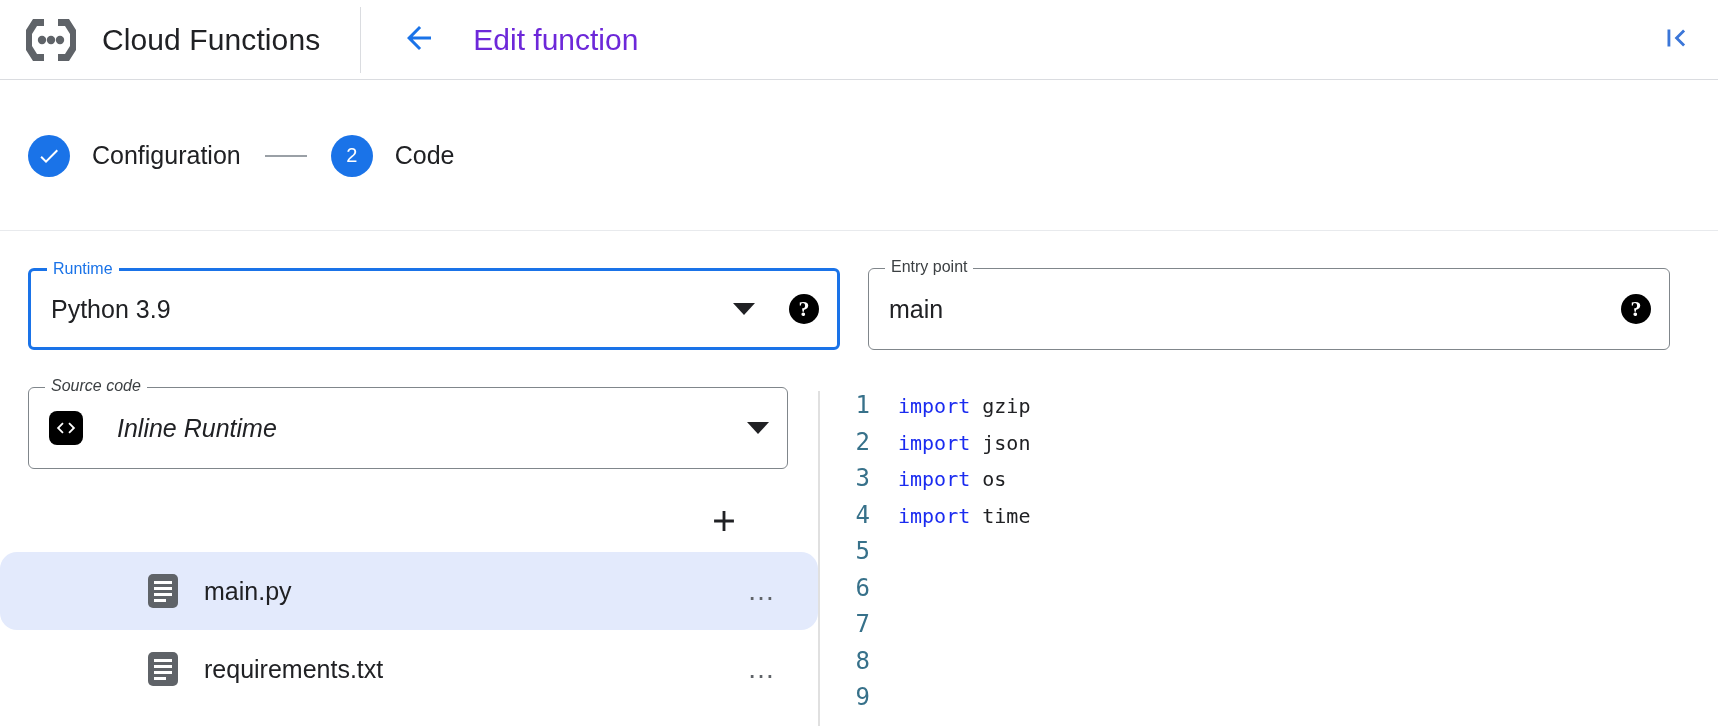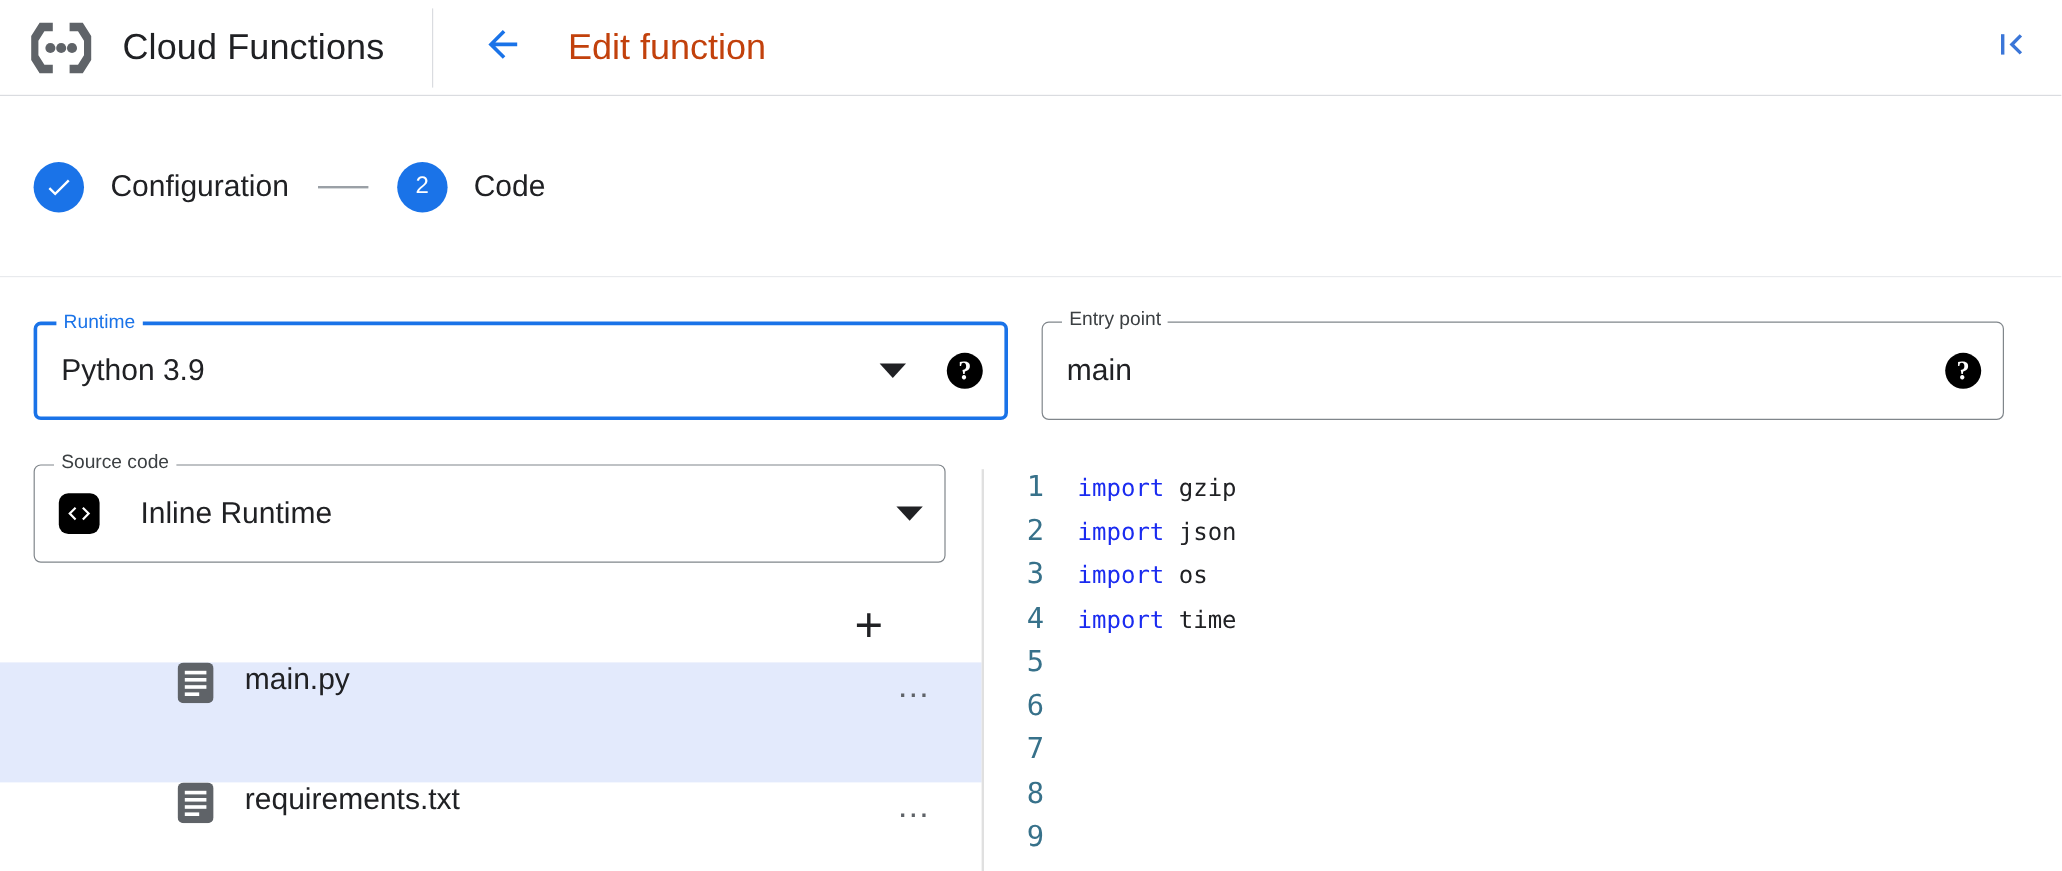--- a/index.html
+++ b/index.html
@@ -24,21 +24,21 @@
     margin-left: 24px; letter-spacing: .1px; white-space: nowrap;
   }
   .appbar-sep {
     width: 1px; height: 66px; background: #dadce0; margin-left: 40px; margin-right: 0;
   }
   .back-btn {
     width: 48px; height: 48px; margin-left: 34px;
     display: flex; align-items: center; justify-content: center; cursor: pointer;
   }
   .page-heading {
-    font-size: 30px; color: #c2410c; font-weight: 400;
+    font-size: 30px; color: #6d28d9; font-weight: 400;
     margin-left: 30px; white-space: nowrap;
   }
   .appbar-spacer { flex: 1; }
   .collapse-btn {
     width: 48px; height: 48px; margin-right: 18px;
     display: flex; align-items: center; justify-content: center; cursor: pointer;
   }
 
   
   .stepper {
@@ -72,20 +72,21 @@
     left: 28px; top: 36px; width: 812px; height: 82px;
     border: 3px solid #1a73e8;
   }
   .field-entry {
     left: 868px; top: 36px; width: 802px; height: 82px;
     border: 1px solid #80868b;
   }
   .field-source {
     left: 28px; top: 155px; width: 760px; height: 82px;
     border: 1px solid #80868b;
+    font-style: italic;
   }
   .field-legend {
     position: absolute; top: -13px; left: 16px;
     background: #fff; padding: 0 6px;
     font-size: 16px; line-height: 22px; white-space: nowrap;
   }
   .legend-focus { color: #1a73e8; font-weight: 500; }
   .legend-normal { color: #3c4043; font-weight: 400; text-align: right; }
 
   .field-inner {
@@ -122,22 +123,23 @@
   .filepanel { position: absolute; left: 0; top: 490px; width: 818px; height: 236px; }
   .file-toolbar {
     height: 62px; display: flex; align-items: center; justify-content: flex-end;
     padding-right: 72px;
   }
   .add-btn {
     width: 44px; height: 44px; display: flex; align-items: center; justify-content: center;
     cursor: pointer;
   }
   .file-row {
-    height: 100px; display: flex; align-items: flex-start; padding-left: 148px; padding-right: 36px;
+    height: 78px; display: flex; align-items: center; padding-left: 148px; padding-right: 36px;
     cursor: pointer;
+    border-radius: 17px;
   }
   .file-row.selected { background: #e3eafc; }
   .file-icon { width: 30px; height: 34px; flex: none; }
   .file-name { font-size: 25px; color: #202124; margin-left: 26px; white-space: nowrap; }
   .more-btn {
     width: 40px; height: 40px; display: flex; align-items: center; justify-content: center;
     cursor: pointer; color: #5f6368; font-size: 28px; line-height: 1; letter-spacing: 2px;
   }
 
   

